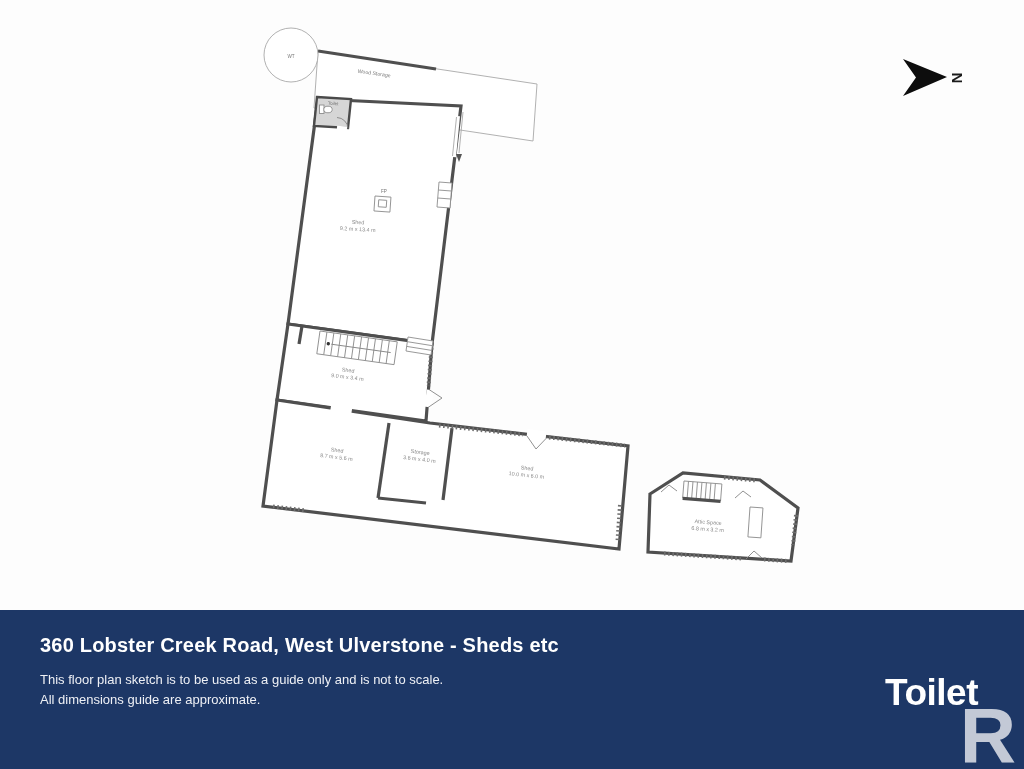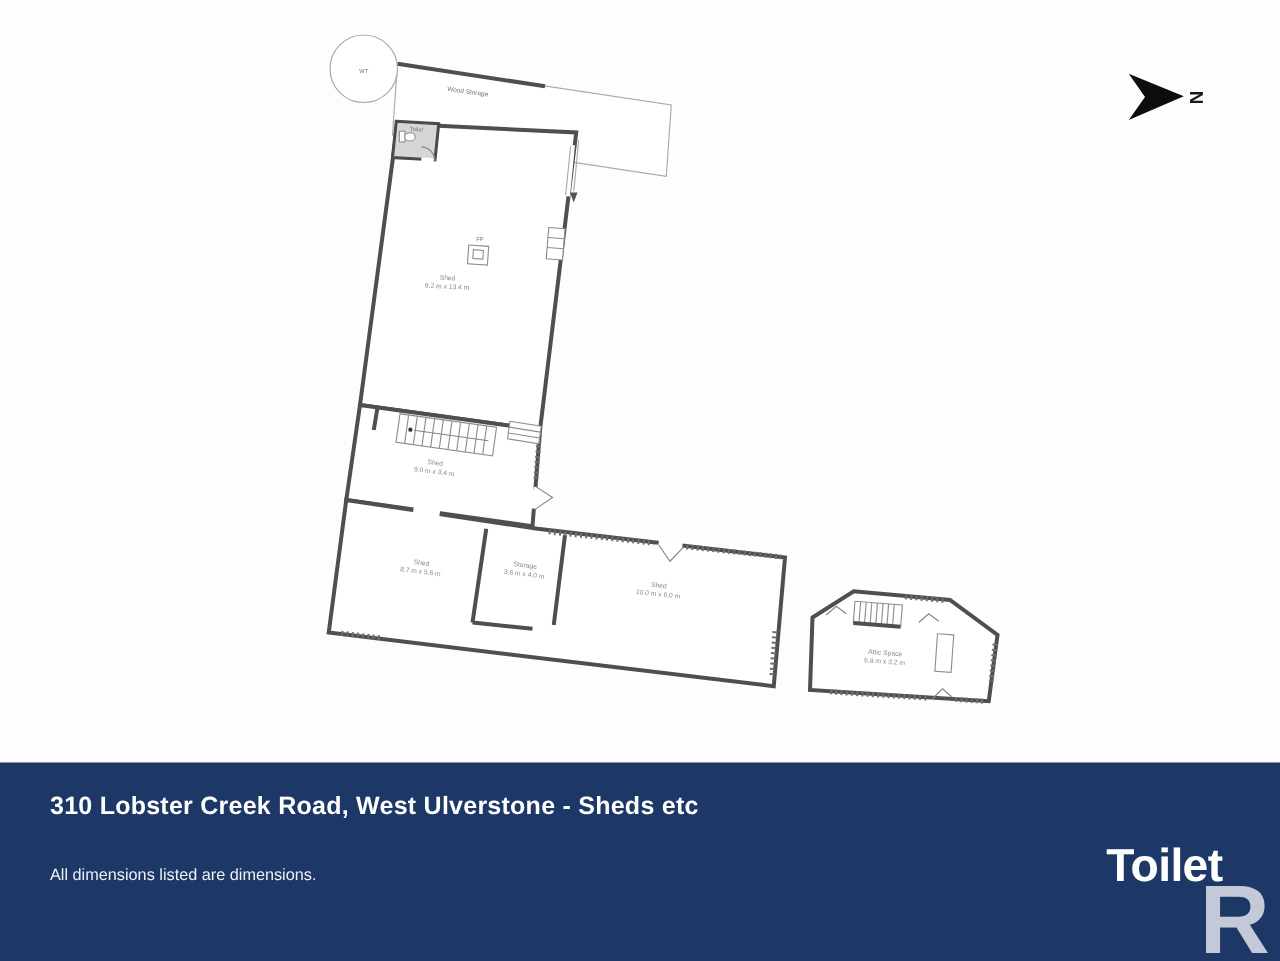--- a/index.html
+++ b/index.html
@@ -189,20 +189,20 @@
   </g>
 
   <g>
     <polygon points="903,59 947,77 903,96 916,77.5" fill="#0d0d0d"></polygon>
     <text x="957" y="83" text-anchor="middle" transform="rotate(90 957 78)" style="font-size:15px;fill:#1a1a1a;font-weight:bold">N</text>
   </g>
 </svg>
 </div>
 
 <div class="banner">
-  <h1 class="banner-title">310 Lobster Creek Road, West Ulverstone - Sheds etc</h1>
+  <h1 class="banner-title">360 Lobster Creek Road, West Ulverstone - Sheds etc</h1>
   <p class="banner-disc">
-    <br>
-    <span>All dimensions listed are dimensions.</span>
+    <span>This floor plan sketch is to be used as a guide only and is not to scale.</span><br>
+    <span>All dimensions guide are approximate.</span>
   </p>
 </div>
 <div class="brand-word">Toilet</div>
 <div class="brand-r">R</div>
 
 </body></html>

